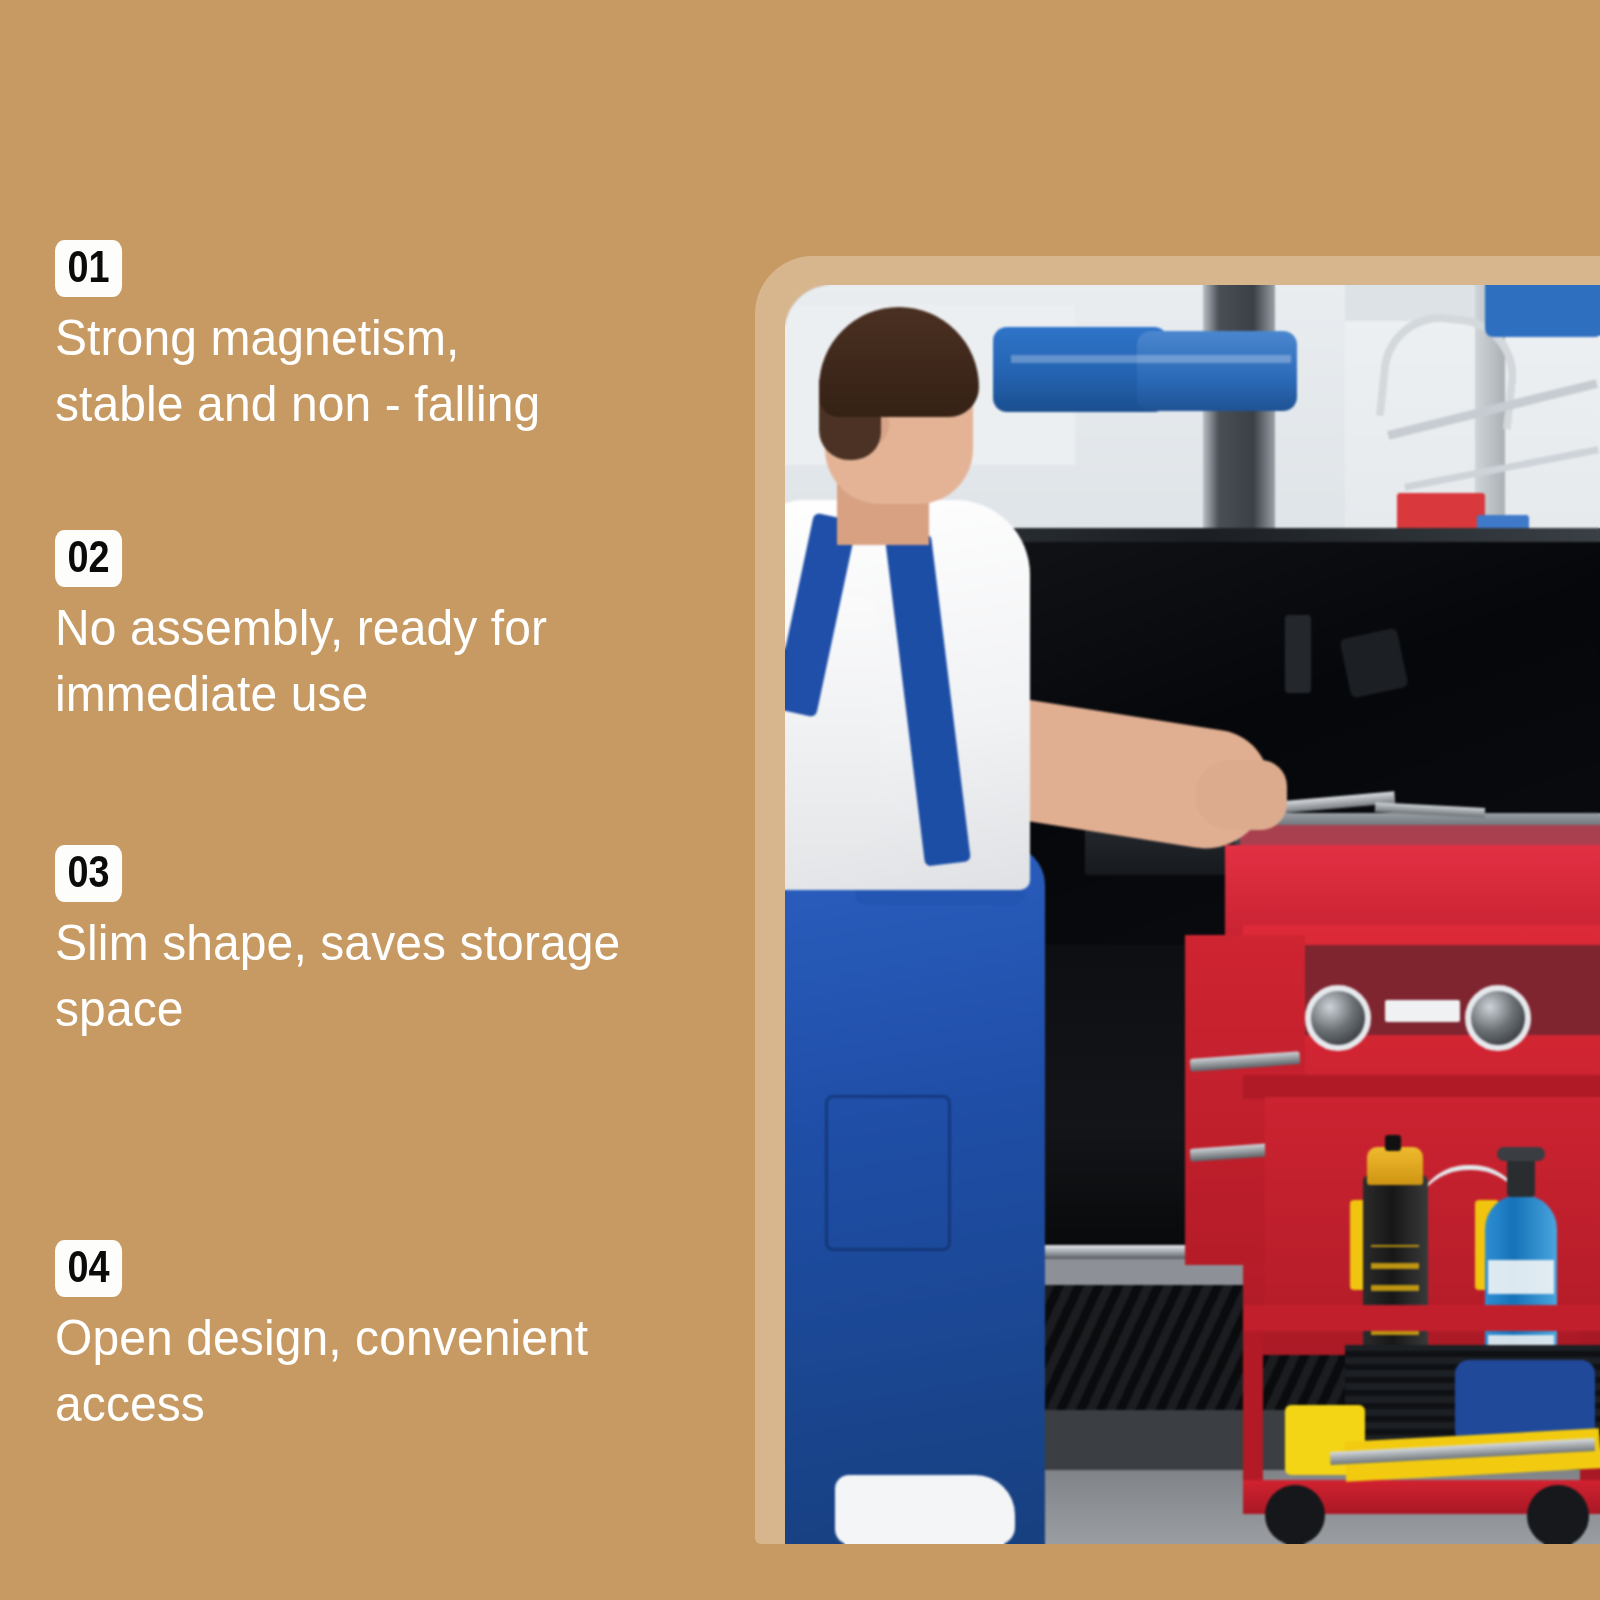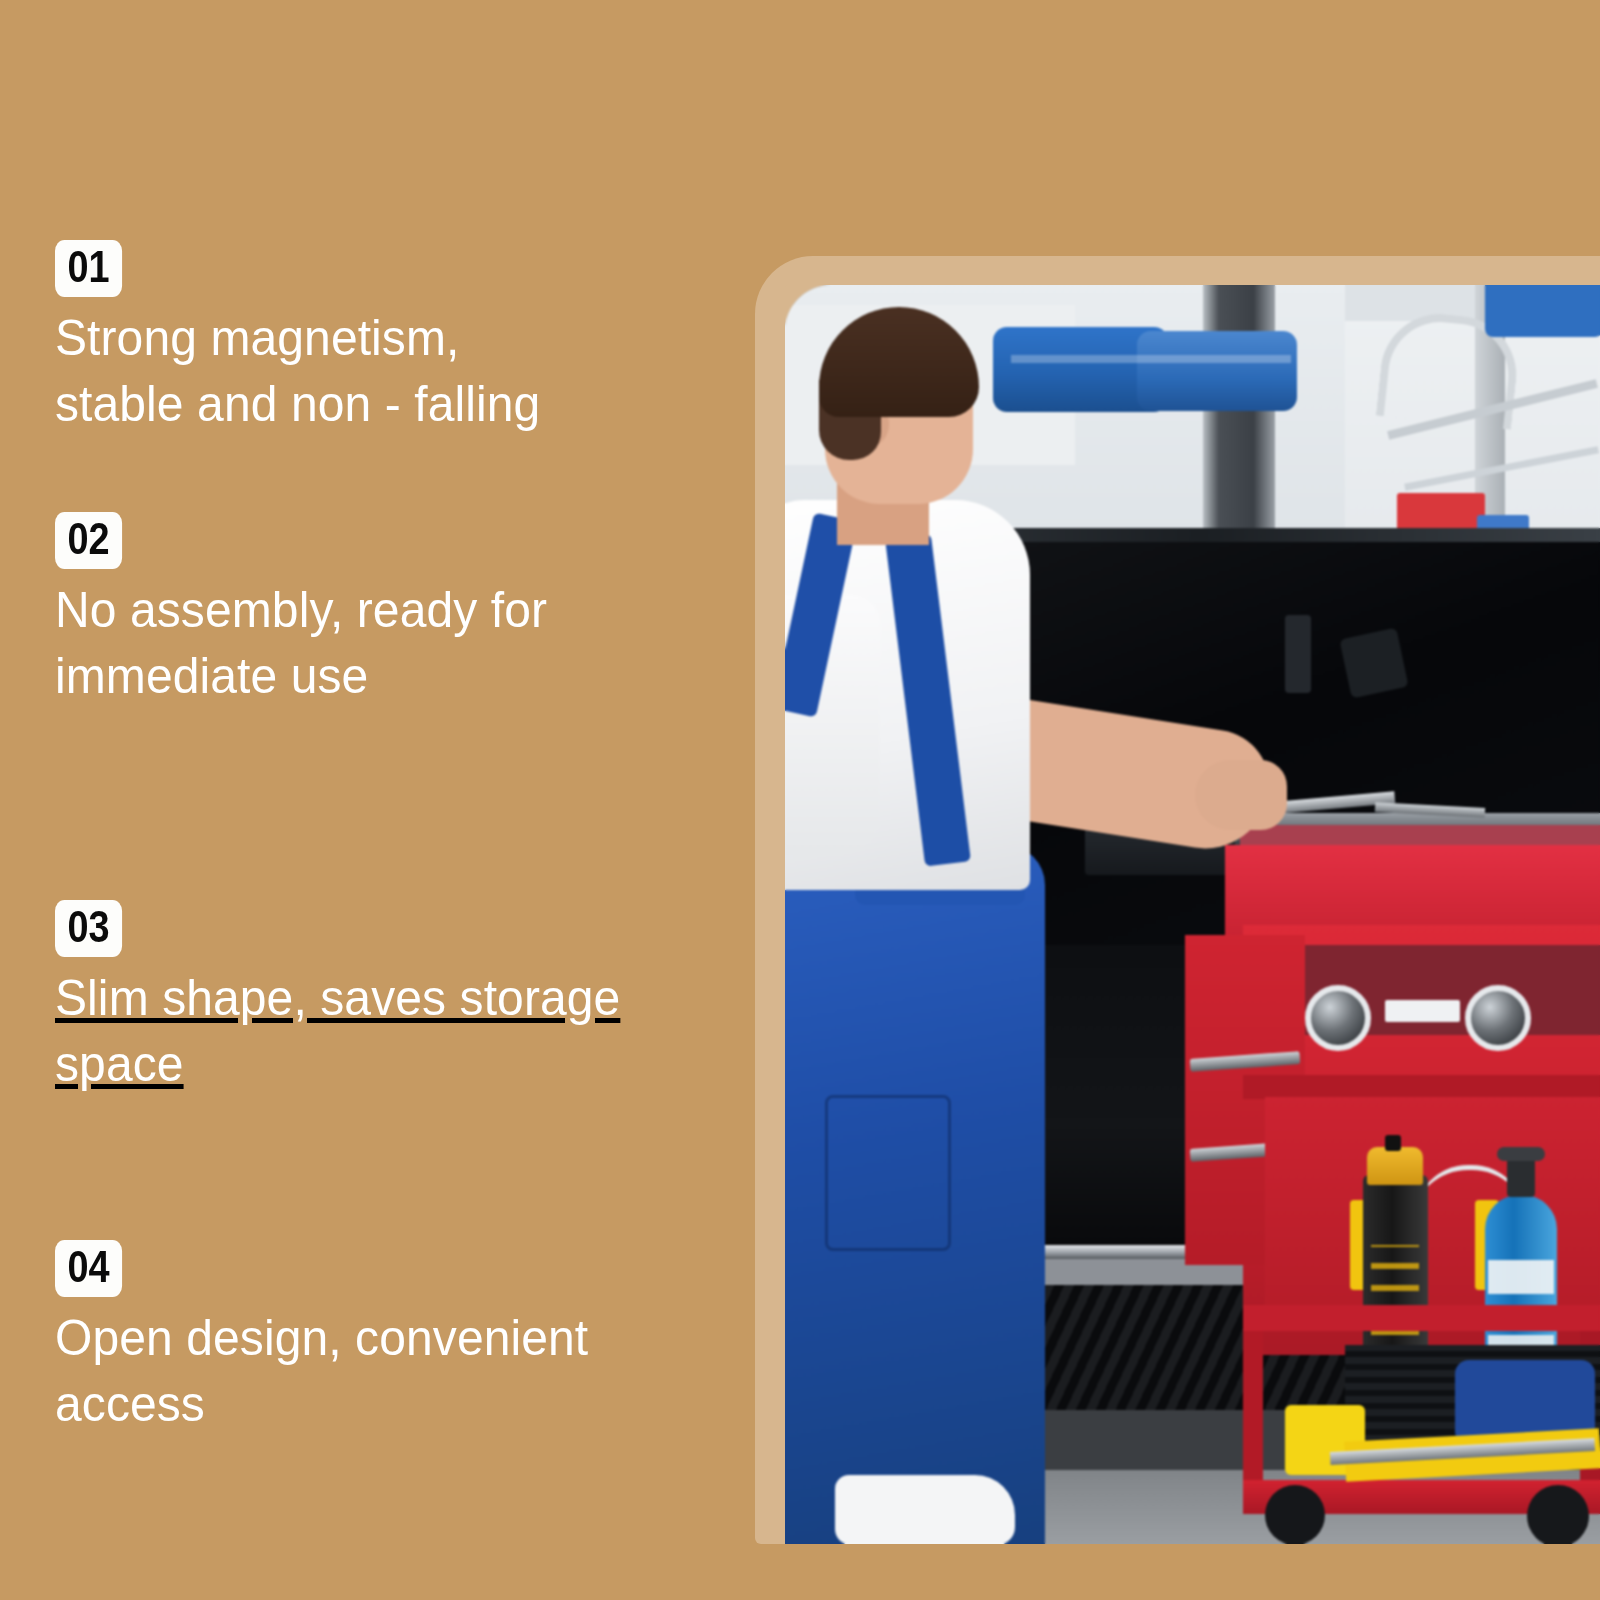--- a/index.html
+++ b/index.html
@@ -80,22 +80,22 @@
     font-size: 50px;
     line-height: 66px;
     font-weight: 300;
     letter-spacing: 0.1px;
     transform: scaleX(0.96);
     transform-origin: left top;
     white-space: pre-line;
   }
 
   .feature-item.pos-0 { top: 0px; }
-  .feature-item.pos-1 { top: 272px; }
-  .feature-item.pos-2 { top: 660px; text-decoration: underline; }
+  .feature-item.pos-1 { top: 290px; }
+  .feature-item.pos-2 { top: 605px; }
   .feature-item.pos-3 { top: 1000px; }
 
   
   #photo-frame {
     position: absolute;
     left: 755px;
     top: 256px;
     width: 845px;
     height: 1288px;
     background: #d7b68e;

